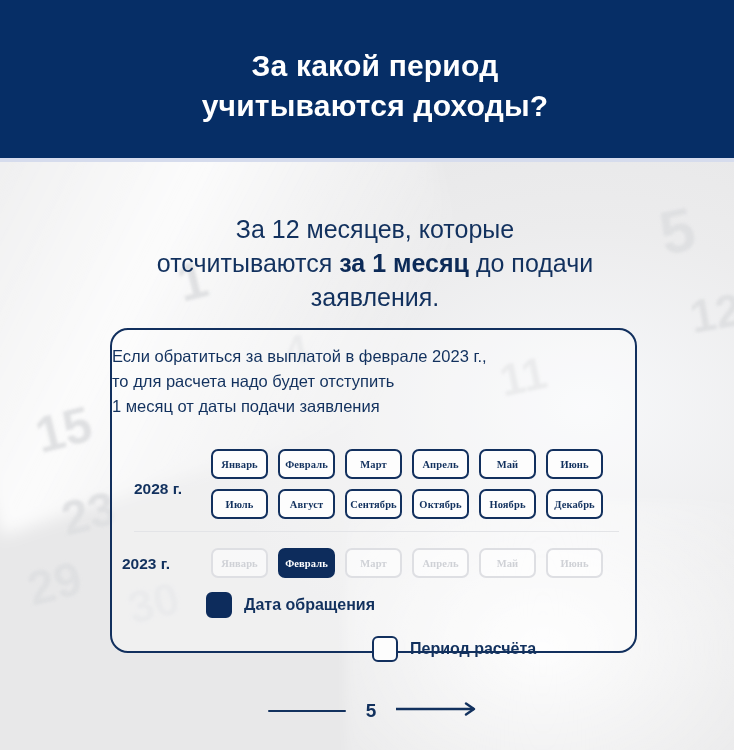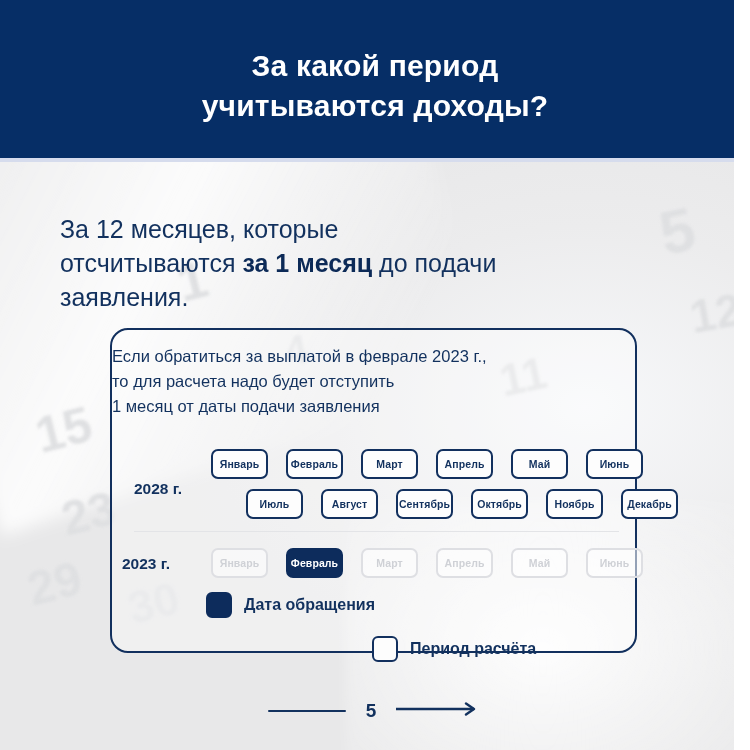--- a/index.html
+++ b/index.html
@@ -26,38 +26,38 @@
          filter:blur(1.6px);user-select:none;}
 
   
   .header{position:absolute;left:0;top:0;width:750px;height:158px;background:#062e66;}
   .header-underline{position:absolute;left:0;top:158px;width:750px;height:4px;background:#d6dced;}
   .header h1{margin:0;position:absolute;left:0;right:0;top:46px;text-align:center;
       color:#ffffff;font-size:30px;font-weight:700;line-height:1.33;letter-spacing:.2px;}
   .header h1 .l2{display:block;}
 
   
-  .intro{position:absolute;left:60px;top:212px;width:630px;text-align:left;
+  .intro{position:absolute;left:60px;top:212px;width:630px;text-align:center;
       color:#12315e;font-size:25px;line-height:1.36;font-weight:400;}
   .intro b{font-weight:700;color:#0c2a57;}
 
   
   .card{position:absolute;left:110px;top:328px;width:527px;height:325px;
       border:2px solid #12305e;border-radius:18px;background:rgba(255,255,255,.35);
       box-sizing:border-box;}
   .card-text{position:absolute;left:0;right:0;top:14px;text-align:left;
       color:#12315e;font-size:16.5px;line-height:1.52;}
   .card-text b{font-weight:700;}
   .card-text .ln{display:block;}
 
   
   .cal{position:absolute;left:0;top:110px;right:0;}
   .yearblock{position:relative;}
   .yearlabel{position:absolute;font-weight:700;color:#12315e;font-size:15.5px;}
-  .chiprow{display:flex;gap:18px;position:absolute;}
+  .chiprow{display:flex;gap:10px;position:absolute;font-family:Liberation Serif, serif;}
   .chip{width:57px;height:30px;border:2px solid #12305e;border-radius:7px;
       background:#fdfdfd;color:#12315e;font-size:10.5px;font-weight:700;
       display:flex;align-items:center;justify-content:center;box-sizing:border-box;
       letter-spacing:.1px;}
   .chip.muted{border-color:#dedfe3;color:#cfd1d6;background:rgba(255,255,255,.55);}
   .chip.filled{background:#0d2c5c;border-color:#0d2c5c;color:#ffffff;}
   .divider{position:absolute;left:22px;width:485px;height:1px;background:#e3e4e7;}
 
   
   .legend{position:absolute;left:0;top:262px;width:100%;}
@@ -123,21 +123,21 @@
       <div class="yearblock">
         <div class="yearlabel" style="left:22px;top:40px;">2028 г.</div>
         <div class="chiprow" id="row2022a" style="left:99px;top:9px;">
             <div class="chip">Январь</div>
             <div class="chip">Февраль</div>
             <div class="chip">Март</div>
             <div class="chip">Апрель</div>
             <div class="chip">Май</div>
             <div class="chip">Июнь</div>
           </div>
-        <div class="chiprow" id="row2022b" style="left:99px;top:49px;margin-left:35px;">
+        <div class="chiprow" id="row2022b" style="left:99px;top:49px;">
             <div class="chip">Июль</div>
             <div class="chip">Август</div>
             <div class="chip">Сентябрь</div>
             <div class="chip">Октябрь</div>
             <div class="chip">Ноябрь</div>
             <div class="chip">Декабрь</div>
           </div>
       </div>
 
       <div class="divider" style="top:91px;"></div>

